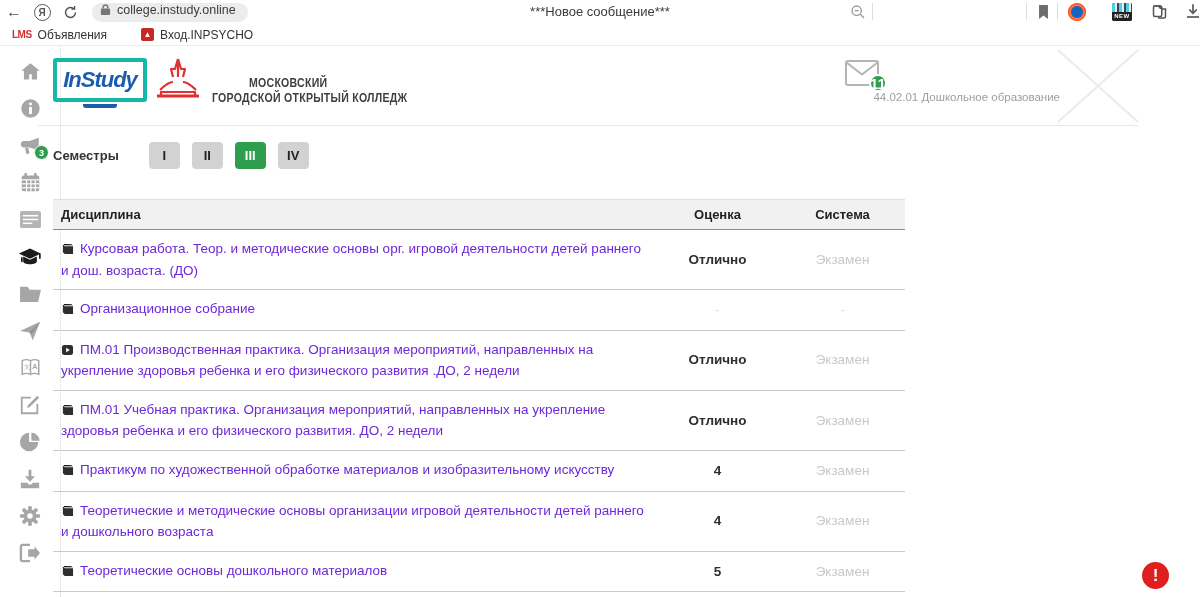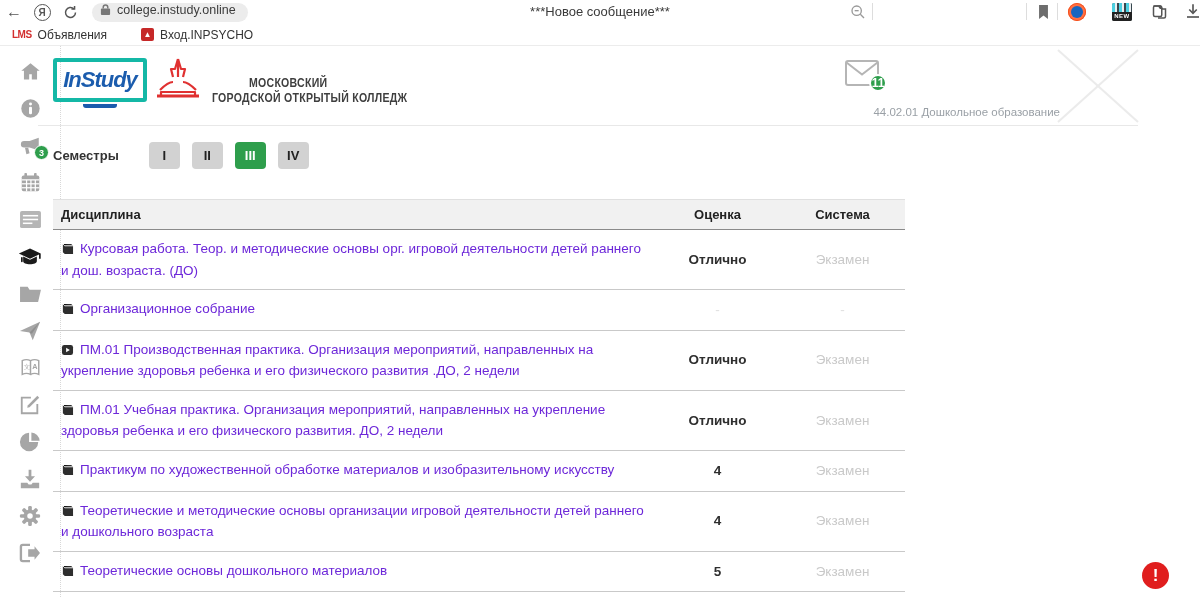--- a/index.html
+++ b/index.html
@@ -44,22 +44,22 @@
   .badge-green { position:absolute; right:-7px; bottom:-3px; min-width:15px; height:15px; border-radius:50%; background:#2e9e4c; border:1.5px solid #fff; color:#fff; font-size:9px; font-weight:bold; display:flex; align-items:center; justify-content:center; }
 
   
   .logo-instudy { position:absolute; left:53px; top:12px; width:94px; height:44px; border:4px solid #14b8a6; border-radius:3px; display:flex; align-items:center; justify-content:center; }
   .logo-instudy .txt { color:#1b5cad; font-weight:bold; font-size:22px; font-style:italic; letter-spacing:-1px; }
   .logo-stand { position:absolute; left:83px; top:58px; width:34px; height:4px; background:#1b5cad; border-radius:0 0 3px 3px; }
   .college { position:absolute; left:152px; top:10px; display:flex; align-items:flex-end; gap:8px; }
   .college-name { color:#3f3f3f; font-weight:bold; font-size:12px; line-height:1.25; transform:scaleX(.88); transform-origin:left; letter-spacing:.3px; }
   .college-name .l1 { padding-left:42px; }
   .mail-wrap { position:absolute; left:845px; top:14px; width:34px; height:26px; }
-  .mail-badge { position:absolute; right:-8px; bottom:-6px; width:18px; height:18px; border-radius:50%; background:#2e9e4c; border:2px solid #fff; color:#fff; font-size:12px; font-weight:bold; display:flex; align-items:center; justify-content:center; }
-  .program { position:absolute; left:835px; top:60px; width:225px; text-align:right; font-size:11.5px; color:#9aa0a6; }
+  .mail-badge { position:absolute; right:-8px; bottom:-6px; width:18px; height:18px; border-radius:50%; background:#2e9e4c; border:2px solid #fff; color:#fff; font-size:15px; font-weight:bold; display:flex; align-items:center; justify-content:center; }
+  .program { position:absolute; left:835px; top:45px; width:225px; text-align:right; font-size:11.5px; color:#9aa0a6; }
   .x-placeholder { position:absolute; left:1056px; top:2px; }
   .hdr-divider { position:absolute; left:38px; top:79px; width:1100px; height:1px; background:#e8e8e8; }
 
   
   .sem-row { position:absolute; left:53px; top:96px; display:flex; align-items:center; }
   .sem-label { font-size:13px; font-weight:bold; color:#333; margin-right:30px; }
   .sem-btn { width:31px; height:27px; margin-right:12px; border:none; border-radius:4px; background:#d2d2d2; color:#222; font-family:"Liberation Sans",sans-serif; font-weight:bold; font-size:13px; cursor:pointer; }
   .sem-btn.active { background:#2e9e4c; color:#fff; }
 
   

